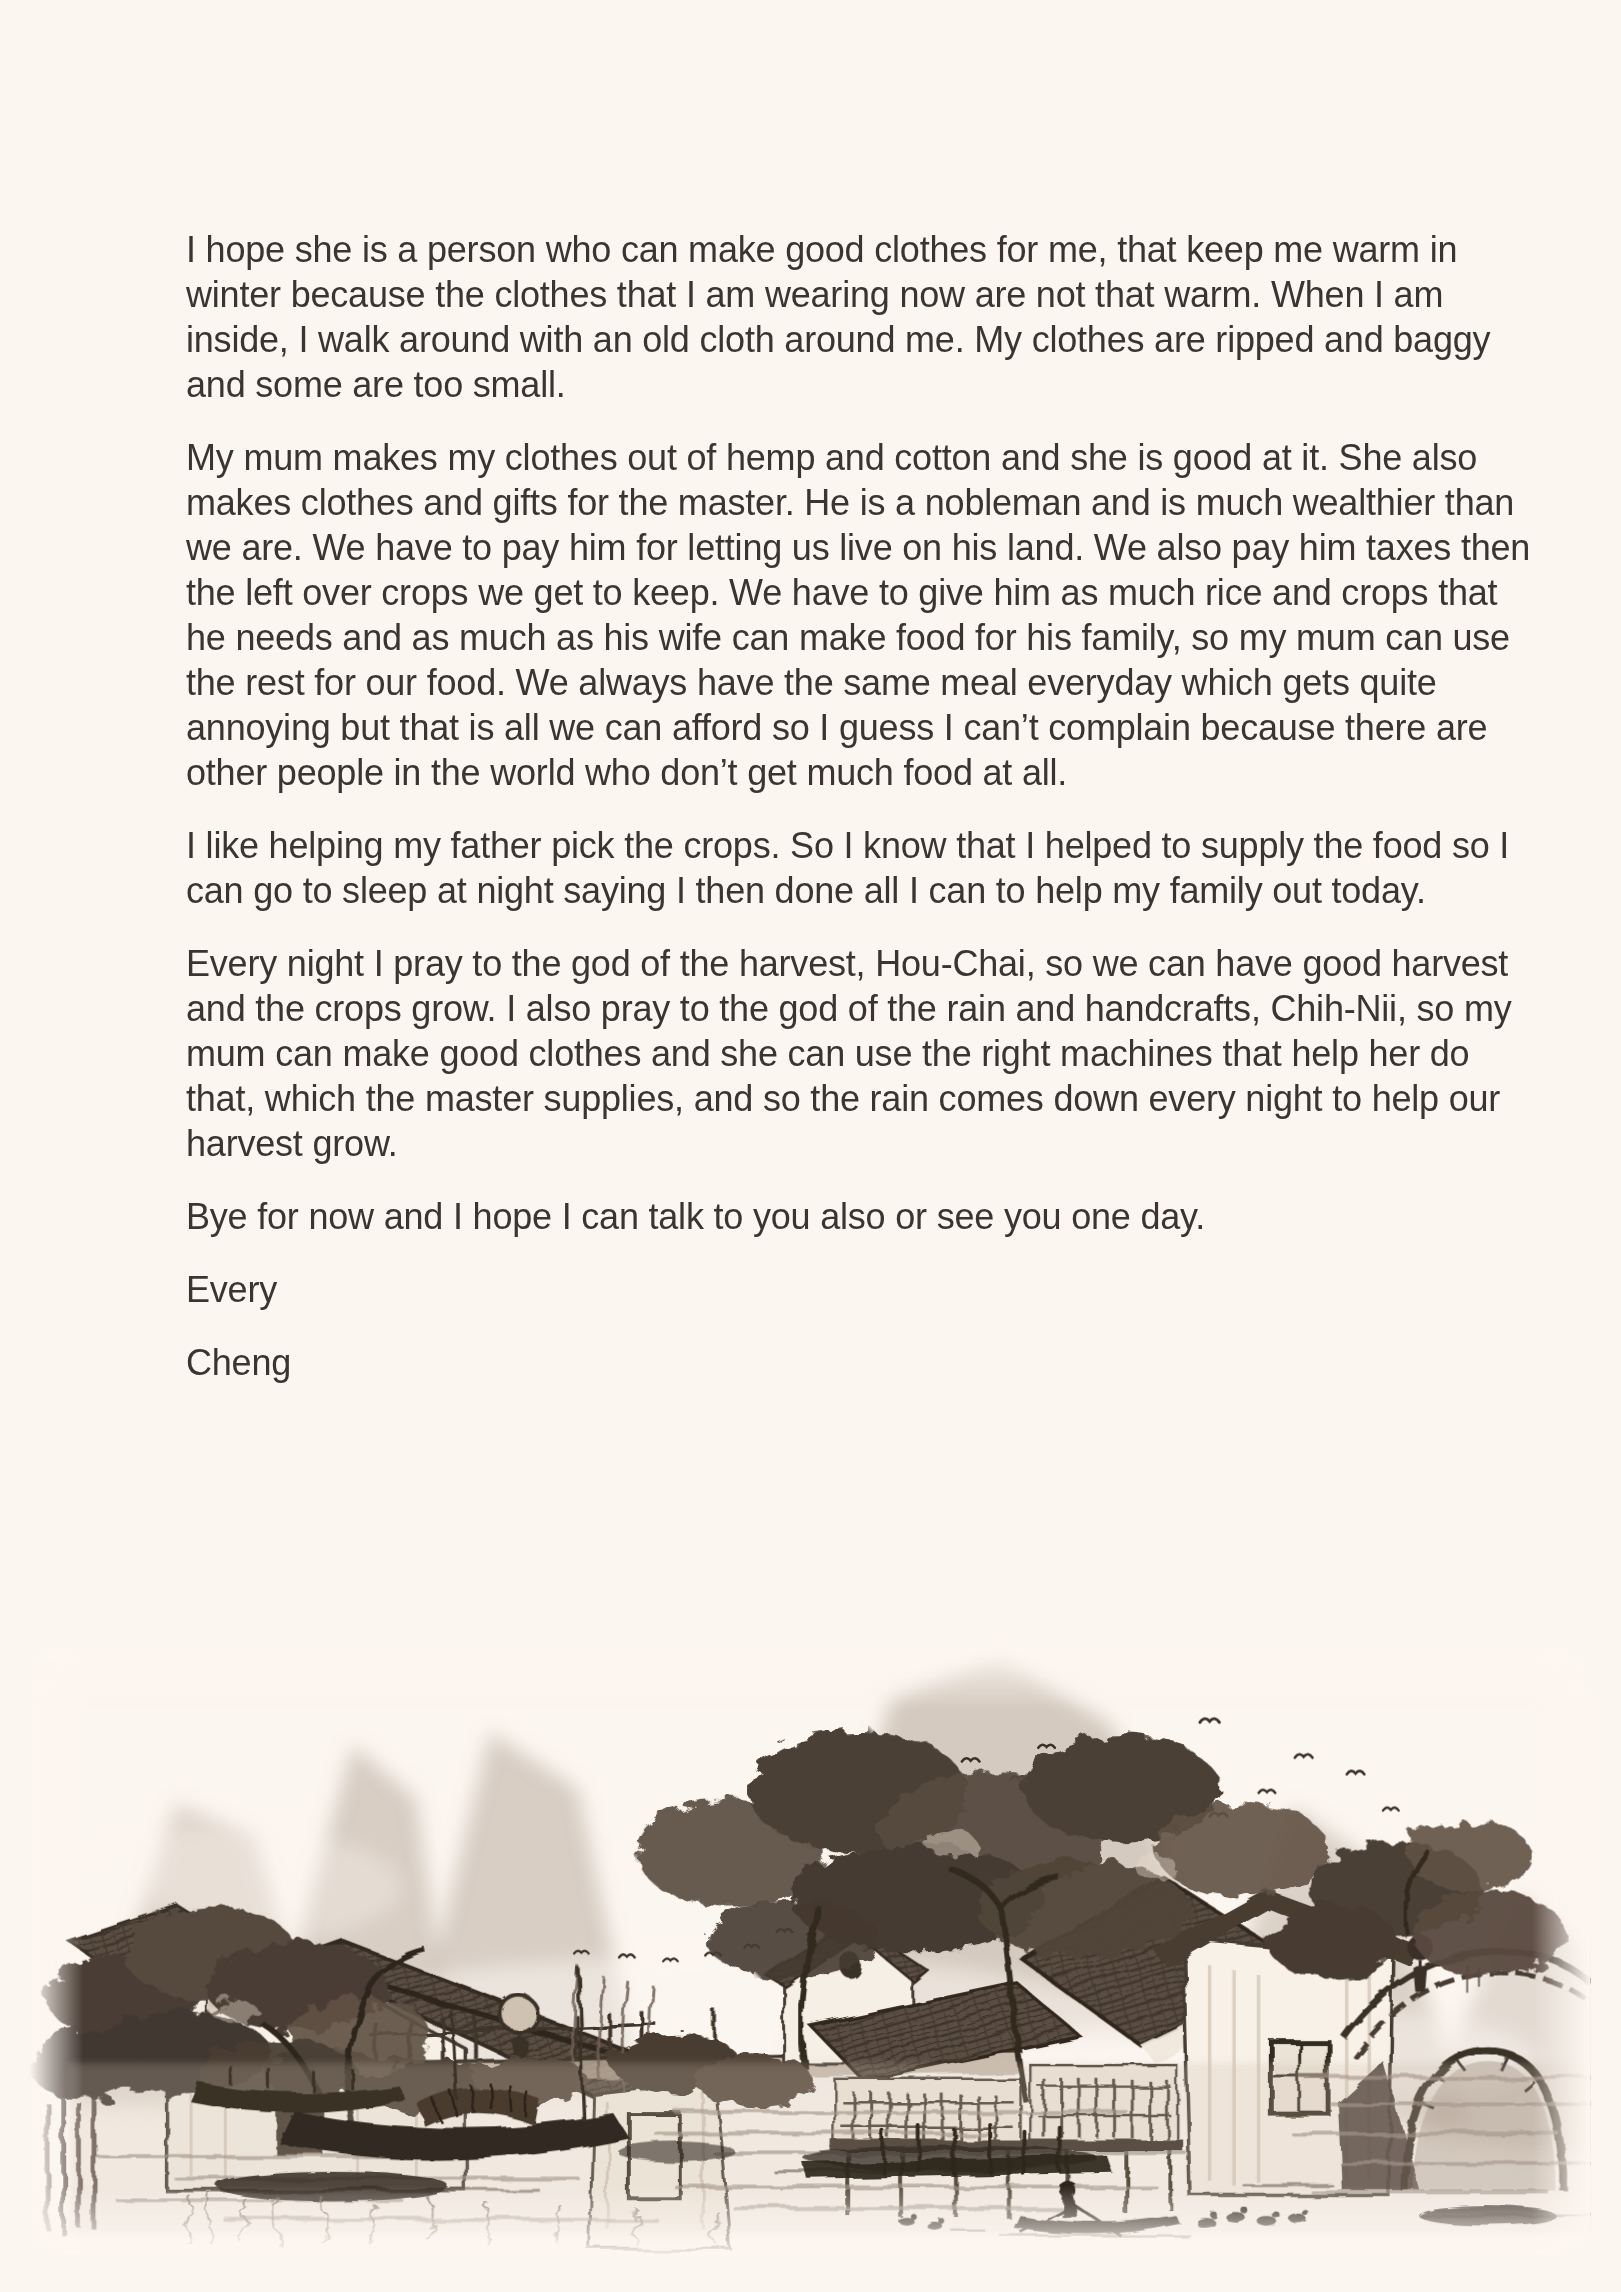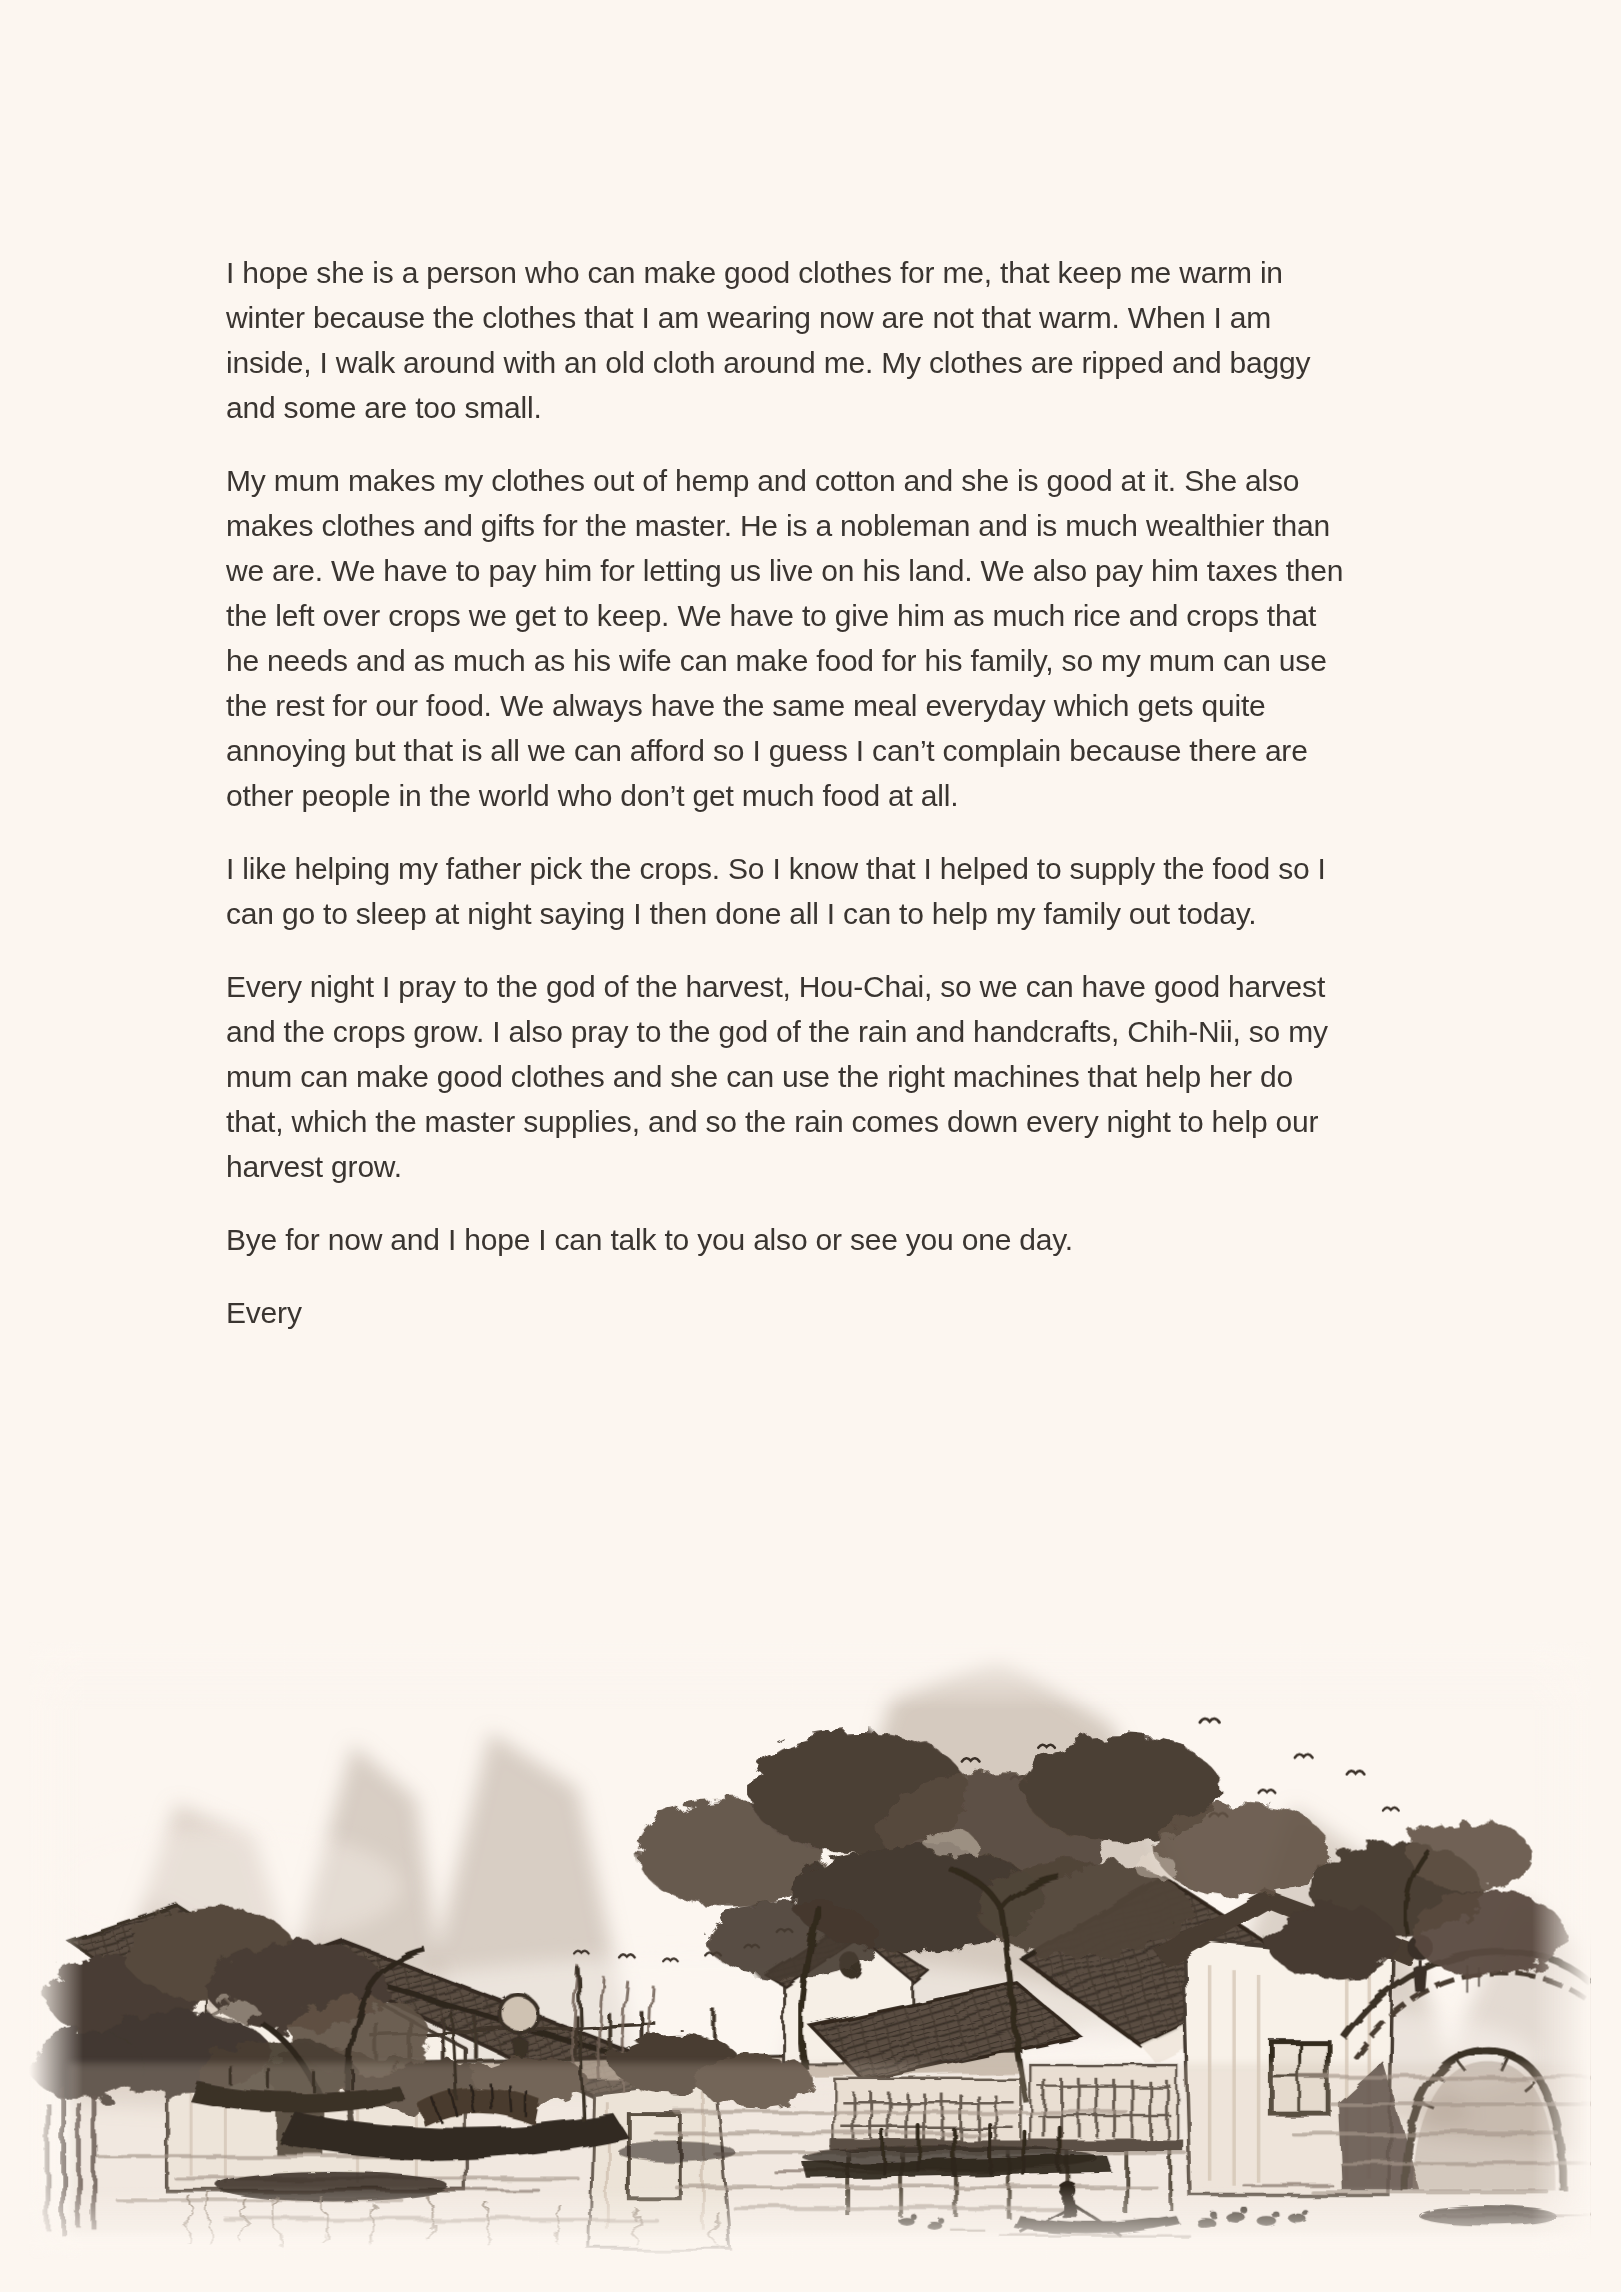--- a/index.html
+++ b/index.html
@@ -2,23 +2,23 @@
 <html><head>
 <meta charset="utf-8">
 <style>
   html,body{margin:0;padding:0;background:#fcf6f0;}
   .page{
     position:relative;width:1621px;height:2293px;overflow:hidden;
     background:var(--paper,#fcf6f0);
     font-family:"Liberation Sans",sans-serif;
   }
   .letter{
-    position:absolute;left:186px;top:250px;
+    position:absolute;left:186px;top:227px;
     color:var(--ink,#3a3531);
-    font-size:30px;line-height:45px;letter-spacing:-0.2px;margin-left:40px;
+    font-size:36px;line-height:45px;letter-spacing:-0.2px;
   }
   .para{margin:0 0 28px 0;white-space:pre;}
   .painting{position:absolute;left:29px;top:1642px;width:1562px;height:617px;}
 </style>
 </head>
 <body>
 
 <div class="page" style="--paper: #fcf6f0; --ink: #3a3531;">
 
   <div class="letter">
@@ -37,20 +37,21 @@
 other people in the world who don’t get much food at all.</p>
       <p class="para">I like helping my father pick the crops. So I know that I helped to supply the food so I
 can go to sleep at night saying I then done all I can to help my family out today.</p>
       <p class="para">Every night I pray to the god of the harvest, Hou-Chai, so we can have good harvest
 and the crops grow. I also pray to the god of the rain and handcrafts, Chih-Nii, so my
 mum can make good clothes and she can use the right machines that help her do
 that, which the master supplies, and so the rain comes down every night to help our
 harvest grow.</p>
       <p class="para">Bye for now and I hope I can talk to you also or see you one day.</p>
       <p class="para">Every</p>
+      <p class="para">Cheng</p>
     </div>
 
   <svg class="painting" viewBox="0 0 1594 630" role="img" xmlns="http://www.w3.org/2000/svg" aria-label="Chinese ink-wash painting of a riverside village: misty karst mountains, a flock of birds, dark tree groves, white-walled houses with tiled roofs, a fence footbridge with a figure under a parasol, moored boats, stilt houses over the water, a stone arch bridge, stakes in the water, and a rowboat with ducks">
     <defs>
       <filter id="fRough" x="-10%" y="-10%" width="120%" height="120%">
         <feTurbulence type="fractalNoise" baseFrequency="0.018 0.035" numOctaves="3" seed="11" result="n"></feTurbulence>
         <feDisplacementMap in="SourceGraphic" in2="n" scale="9"></feDisplacementMap>
       </filter>
       <filter id="fRough2" x="-15%" y="-15%" width="130%" height="130%">
         <feTurbulence type="fractalNoise" baseFrequency="0.045 0.06" numOctaves="3" seed="5" result="n"></feTurbulence>

